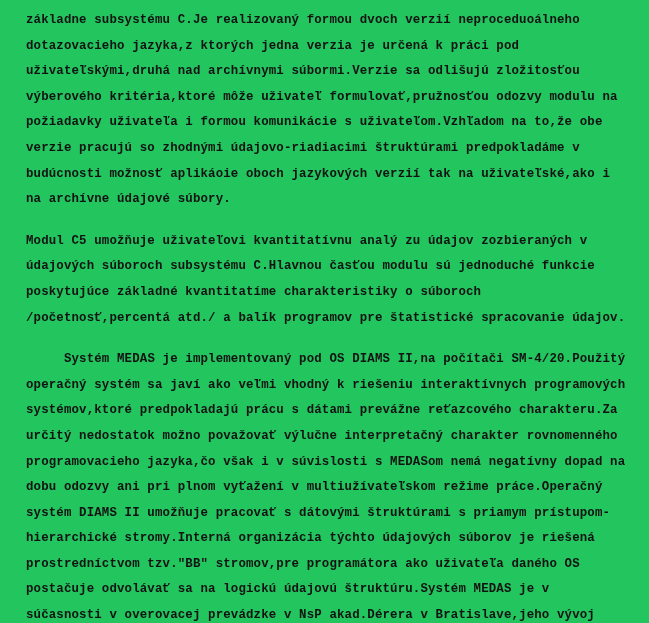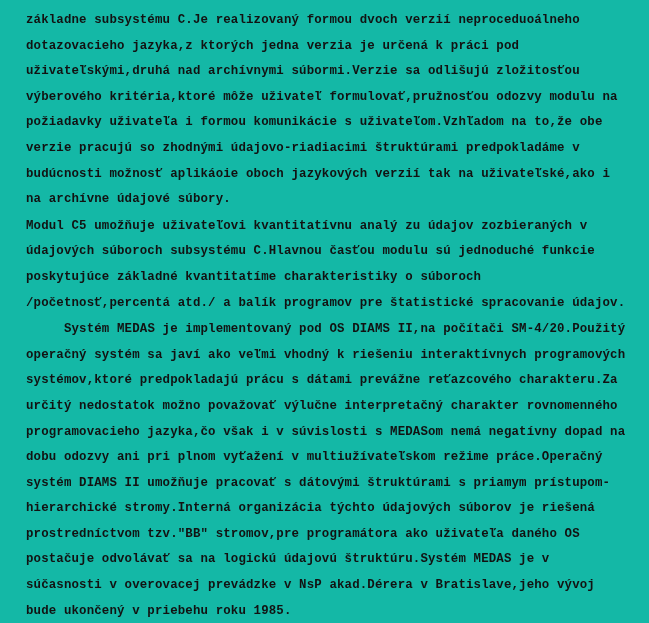--- a/index.html
+++ b/index.html
@@ -10,21 +10,21 @@
   body {
     width: 649px;
     height: 623px;
     overflow: hidden;
     font-family: "Liberation Mono", "DejaVu Sans Mono", monospace;
   }
   .page {
     position: relative;
     width: 649px;
     height: 623px;
-    background: #14b8a6;
+    background: #22c55e;
     padding: 0;
     box-sizing: border-box;
   }
   .doc-body {
     position: absolute;
     left: 26px;
     top: 8px;
     width: 600px;
   }
   p.para {
@@ -34,21 +34,21 @@
     line-height: 25.6px;
     letter-spacing: 0.15px;
     color: #121212;
     font-family: "Liberation Mono", "DejaVu Sans Mono", monospace;
     font-weight: 600;
     white-space: pre-wrap;
     text-align: left;
     -webkit-font-smoothing: none;
   }
   p.para + p.para {
-    margin-top: 1px;
+    margin-top: 16px;
   }
 </style>
 </head>
 <body>
 
 <div class="page">
   <div class="doc-body">
     <p class="para">základne subsystému C.Je realizovaný formou dvoch verzií neproceduoálneho dotazovacieho jazyka,z ktorých jedna verzia je určená k práci pod uživateľskými,druhá nad archívnymi súbormi.Verzie sa odlišujú zložitosťou výberového kritéria,ktoré môže uživateľ formulovať,pružnosťou odozvy modulu na požiadavky uživateľa i formou komunikácie s uživateľom.Vzhľadom na to,že obe verzie pracujú so zhodnými údajovo-riadiacimi štruktúrami predpokladáme v budúcnosti možnosť aplikáoie oboch jazykových verzií tak na uživateľské,ako i na archívne údajové súbory.</p>
     <p class="para">Modul C5 umožňuje uživateľovi kvantitatívnu analý zu údajov zozbieraných v údajových súboroch subsystému C.Hlavnou časťou modulu sú jednoduché funkcie poskytujúce základné kvantitatíme charakteristiky o súboroch /početnosť,percentá atd./ a balík programov pre štatistické spracovanie údajov.</p>
     <p class="para">     Systém MEDAS je implementovaný pod OS DIAMS II,na počítači SM-4/20.Použitý operačný systém sa javí ako veľmi vhodný k riešeniu interaktívnych programových systémov,ktoré predpokladajú prácu s dátami prevážne reťazcového charakteru.Za určitý nedostatok možno považovať výlučne interpretačný charakter rovnomenného programovacieho jazyka,čo však i v súvislosti s MEDASom nemá negatívny dopad na dobu odozvy ani pri plnom vyťažení v multiužívateľskom režime práce.Operačný systém DIAMS II umožňuje pracovať s dátovými štruktúrami s priamym prístupom-hierarchické stromy.Interná organizácia týchto údajových súborov je riešená prostredníctvom tzv."BB" stromov,pre programátora ako uživateľa daného OS postačuje odvolávať sa na logickú údajovú štruktúru.Systém MEDAS je v súčasnosti v overovacej prevádzke v NsP akad.Dérera v Bratislave,jeho vývoj bude ukončený v priebehu roku 1985.</p>

